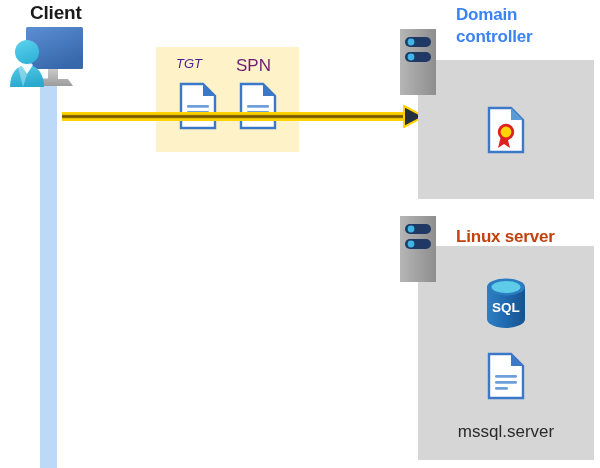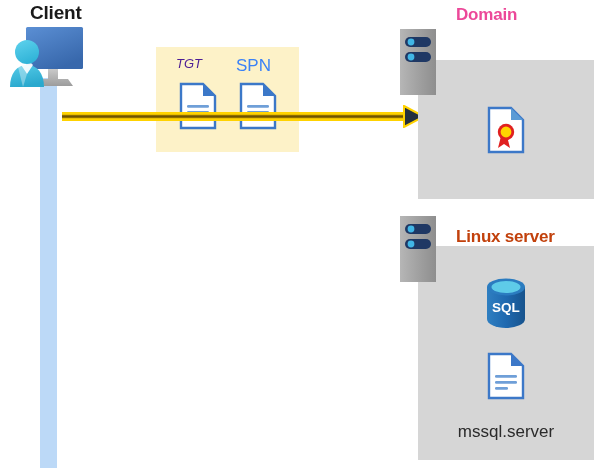--- a/index.html
+++ b/index.html
@@ -33,21 +33,21 @@
     letter-spacing: -0.2px;
     white-space: nowrap;
   }
   .label-dc {
     position: absolute;
     left: 456px;
     top: 4px;
     width: 140px;
     font-size: 17px;
     font-weight: bold;
-    color: #ec4899;
+    color: #3b82f6;
     line-height: 1.28;
     letter-spacing: -0.2px;
   }
   .label-linux {
     position: absolute;
     left: 456px;
     top: 227px;
     font-size: 17px;
     font-weight: bold;
     color: #c2410c;
@@ -61,21 +61,21 @@
     font-size: 13px;
     color: #4c1d95;
     white-space: nowrap;
     font-style: italic;
   }
   .label-doc-spn {
     position: absolute;
     left: 236px;
     top: 56px;
     font-size: 17px;
-    color: #3b82f6;
+    color: #701a75;
     white-space: nowrap;
   }
   .label-keytab {
     position: absolute;
     left: 418px;
     top: 422px;
     width: 176px;
     text-align: center;
     font-size: 17px;
     color: #2b2b2b;
@@ -234,21 +234,21 @@
   </div>
 
   <div class="arrow-line"></div>
   <div class="arrow-head">
     <svg viewBox="0 0 22 23" width="22" height="23">
       <path d="M1 1 L21 11.5 L1 22 Z" fill="#24303f" stroke="#ffd200" stroke-width="2"></path>
     </svg>
   </div>
 
   <div class="panel panel-dc"></div>
-  <div class="label-dc"><span>Domain</span><br></div>
+  <div class="label-dc"><span>Domain</span><br><span>controller</span></div>
   <div class="tower tower-dc">
     <svg viewBox="0 0 36 66" width="36" height="66">
       <defs>
         <linearGradient id="towGradA" x1="0" y1="0" x2="1" y2="0">
           <stop offset="0%" stop-color="#b6b6b6"></stop>
           <stop offset="45%" stop-color="#a3a3a3"></stop>
           <stop offset="100%" stop-color="#8e8e8e"></stop>
         </linearGradient>
       </defs>
       <rect x="0" y="0" width="36" height="66" fill="url(#towGradA)"></rect>

